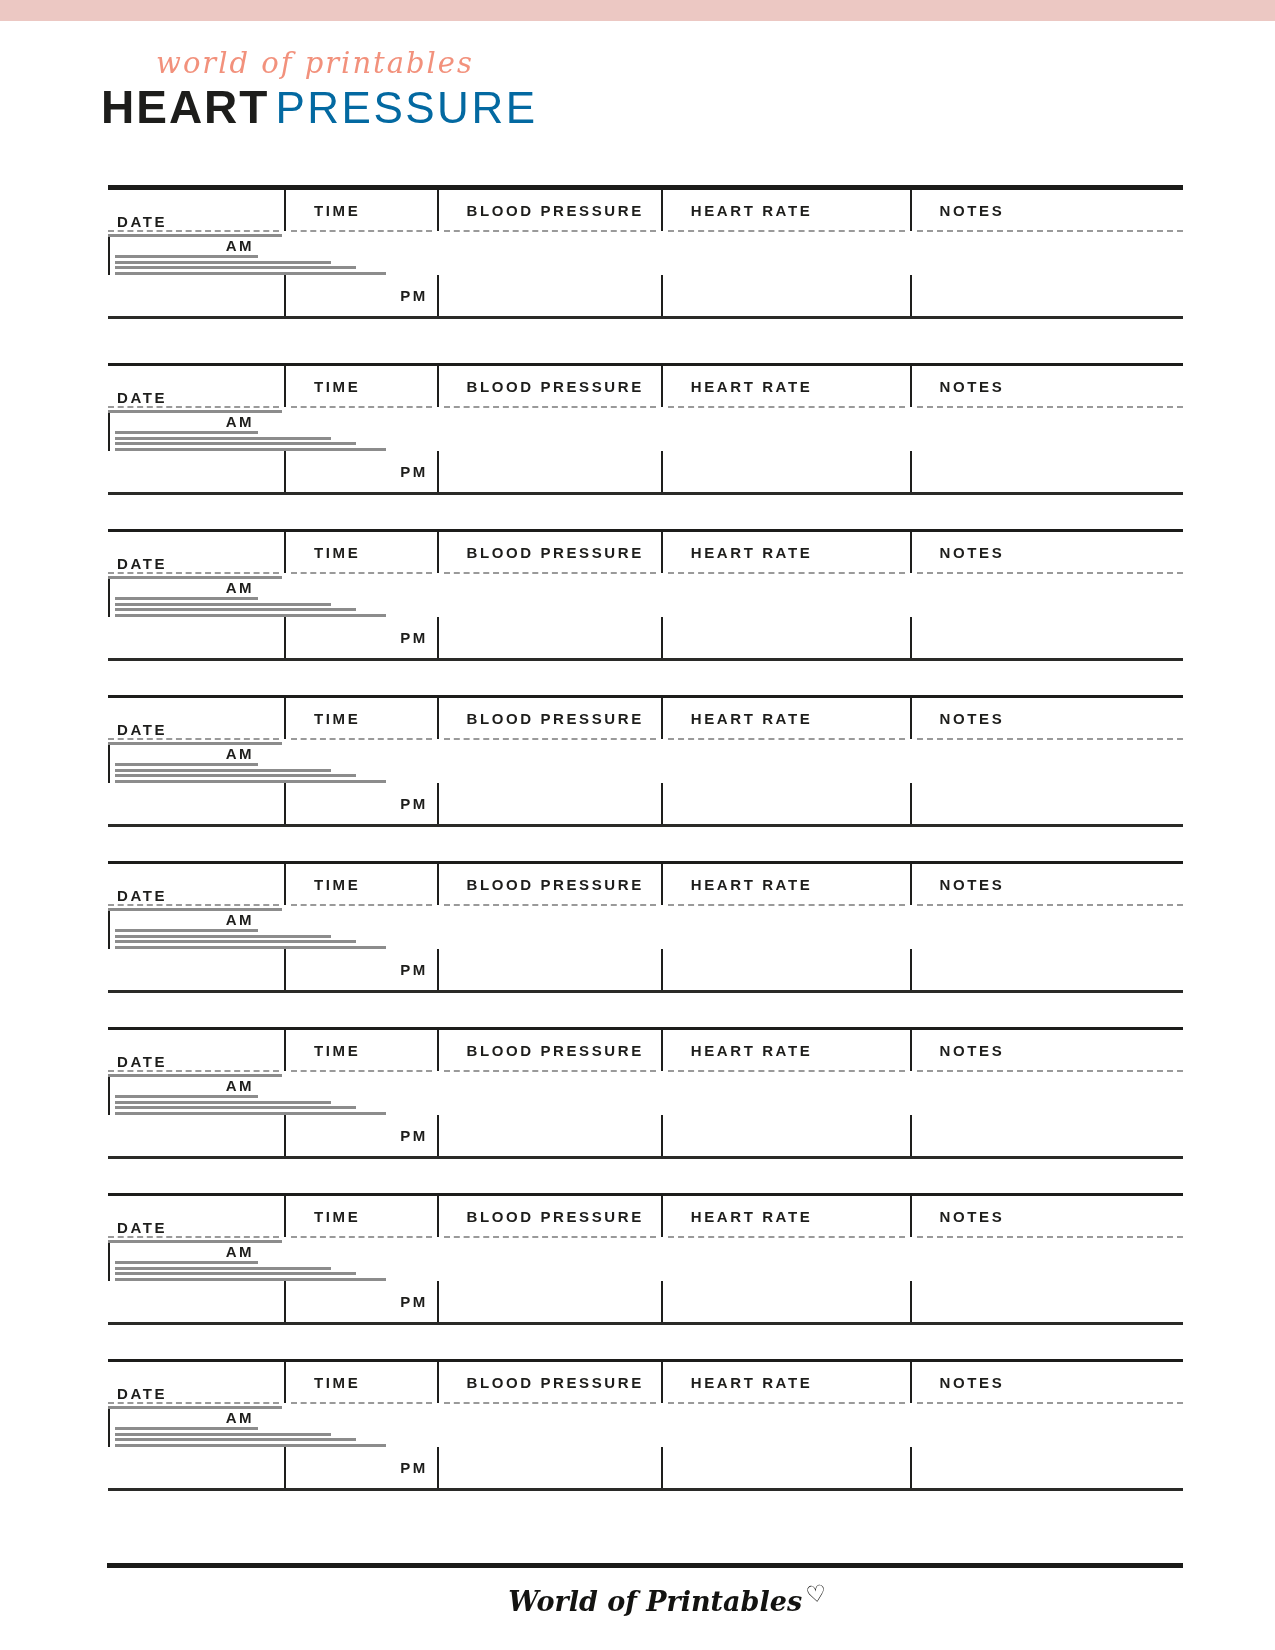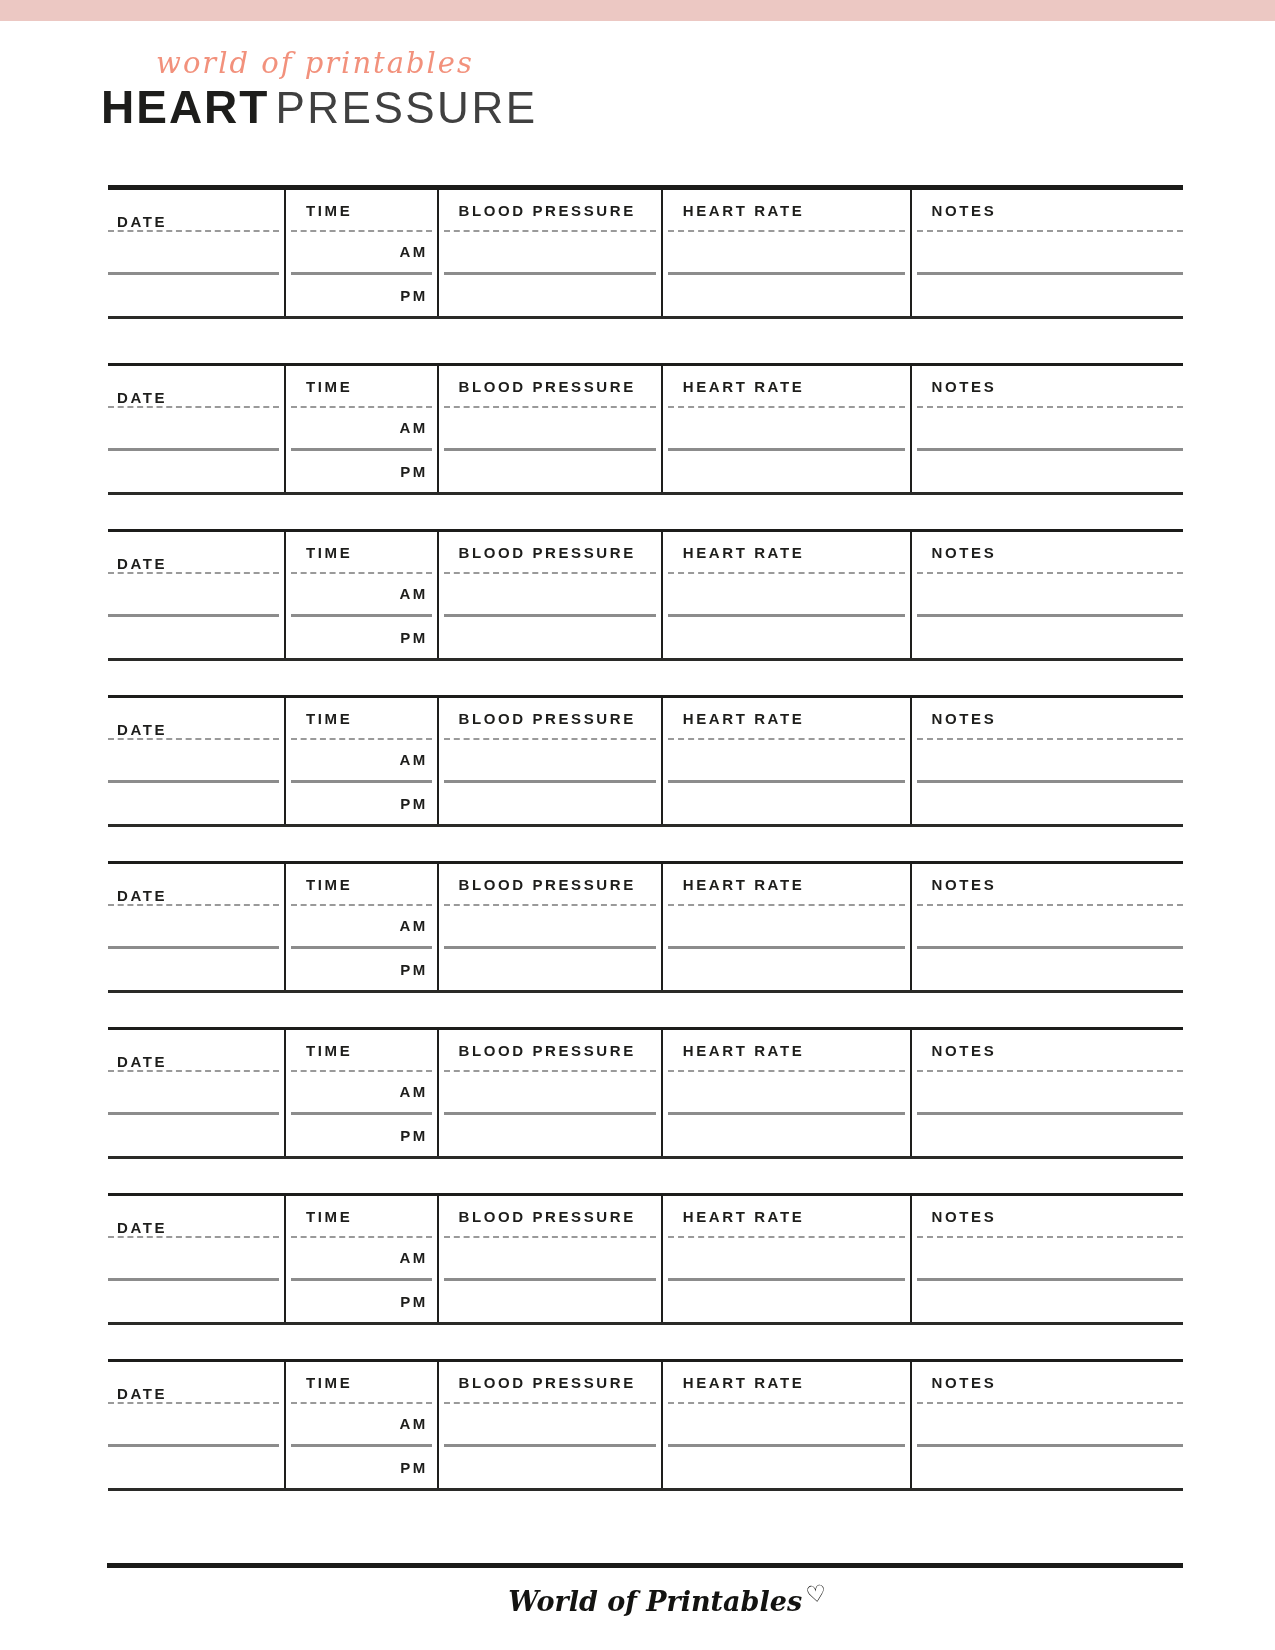--- a/index.html
+++ b/index.html
@@ -44,21 +44,21 @@
     font-size: 46px;
     font-weight: 800;
     letter-spacing: 2px;
     color: var(--ink, #1d1d1b);
   }
   .title-light {
     font-size: 44px;
     font-weight: 300;
     letter-spacing: 2.5px;
     margin-left: 6px;
-    color: #404040;
+    color: #0369a1;
   }
 
   
   .blocks {
     position: absolute;
     top: 185px; left: 108px;
     width: 1075px;
   }
   .block {
     width: 1075px;
@@ -86,26 +86,26 @@
     position: absolute;
     bottom: -1px; left: 5px; right: 5px;
     border-bottom: 2px dashed var(--dotted-line, #9a9a9a);
   }
   .hrow .c1::after { left: 0; }
   .hrow .c5::after { right: 0; }
   .hlabel {
     font-size: 15px;
     font-weight: 700;
     letter-spacing: 2.6px;
-    padding-left: 20px;
+    padding-left: 28px;
     white-space: nowrap;
   }
   .c1 .hlabel { padding-left: 9px; margin-top: 22px; }
 
-  .arow { height: 44px; }
+  .arow { height: 44px; flex-direction: column; }
   .arow .cell::after {
     content: "";
     position: absolute;
     bottom: 0; left: 5px; right: 5px;
     border-bottom: 3px solid var(--writing-line, #8c8c8c);
   }
   .arow .c1::after { left: 0; }
   .arow .c5::after { right: 0; }
 
   .prow { height: 41px; align-items: center; }

